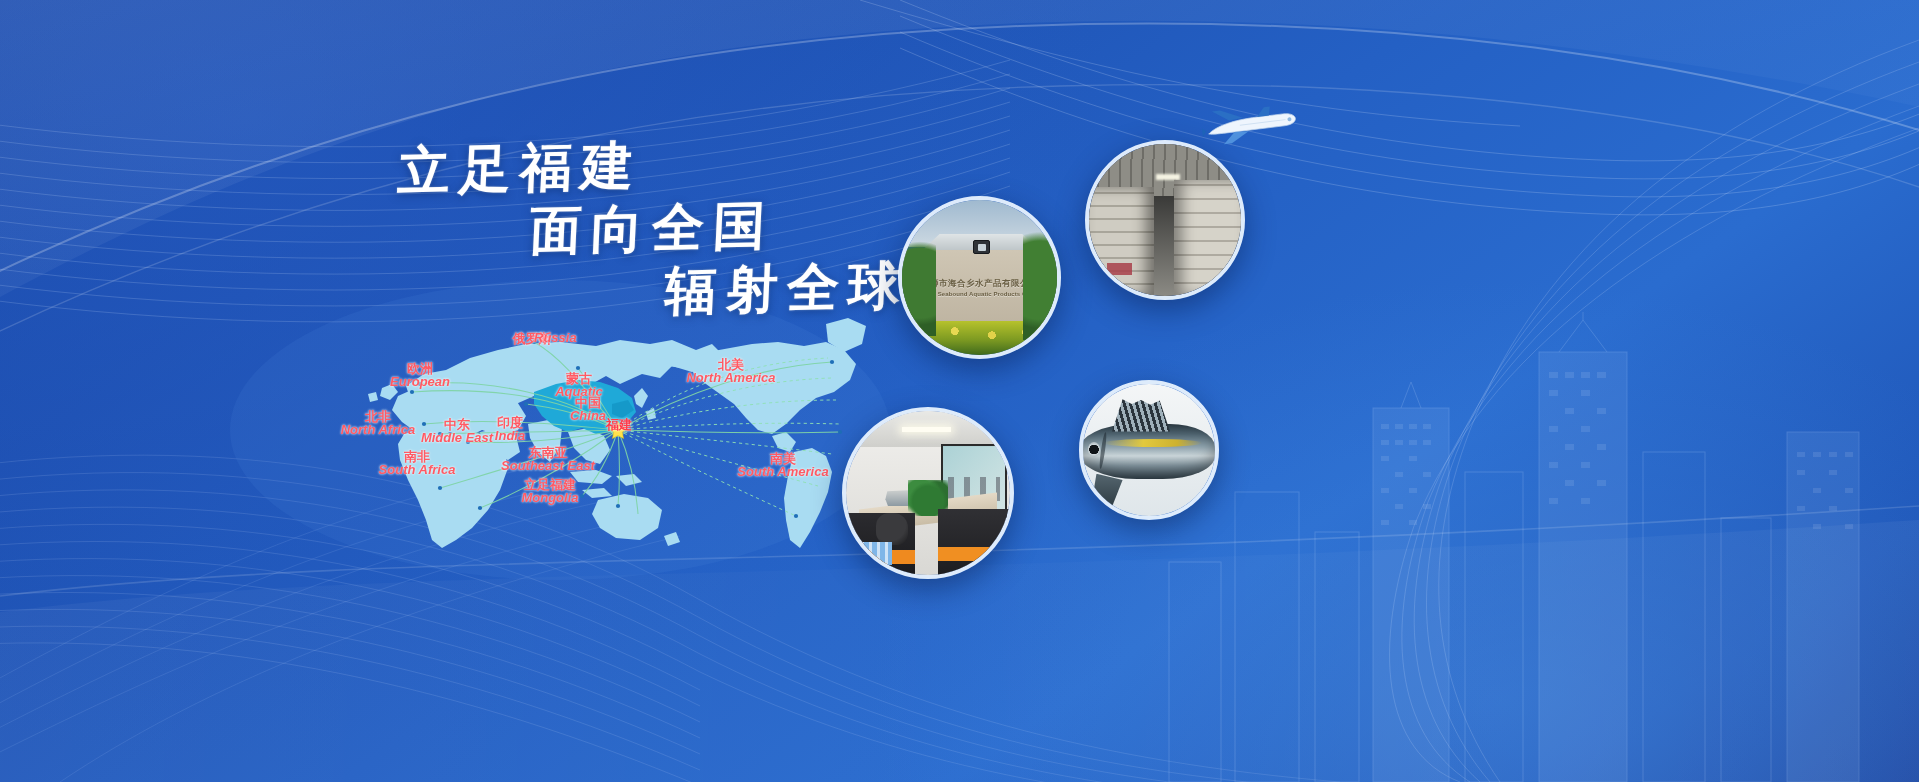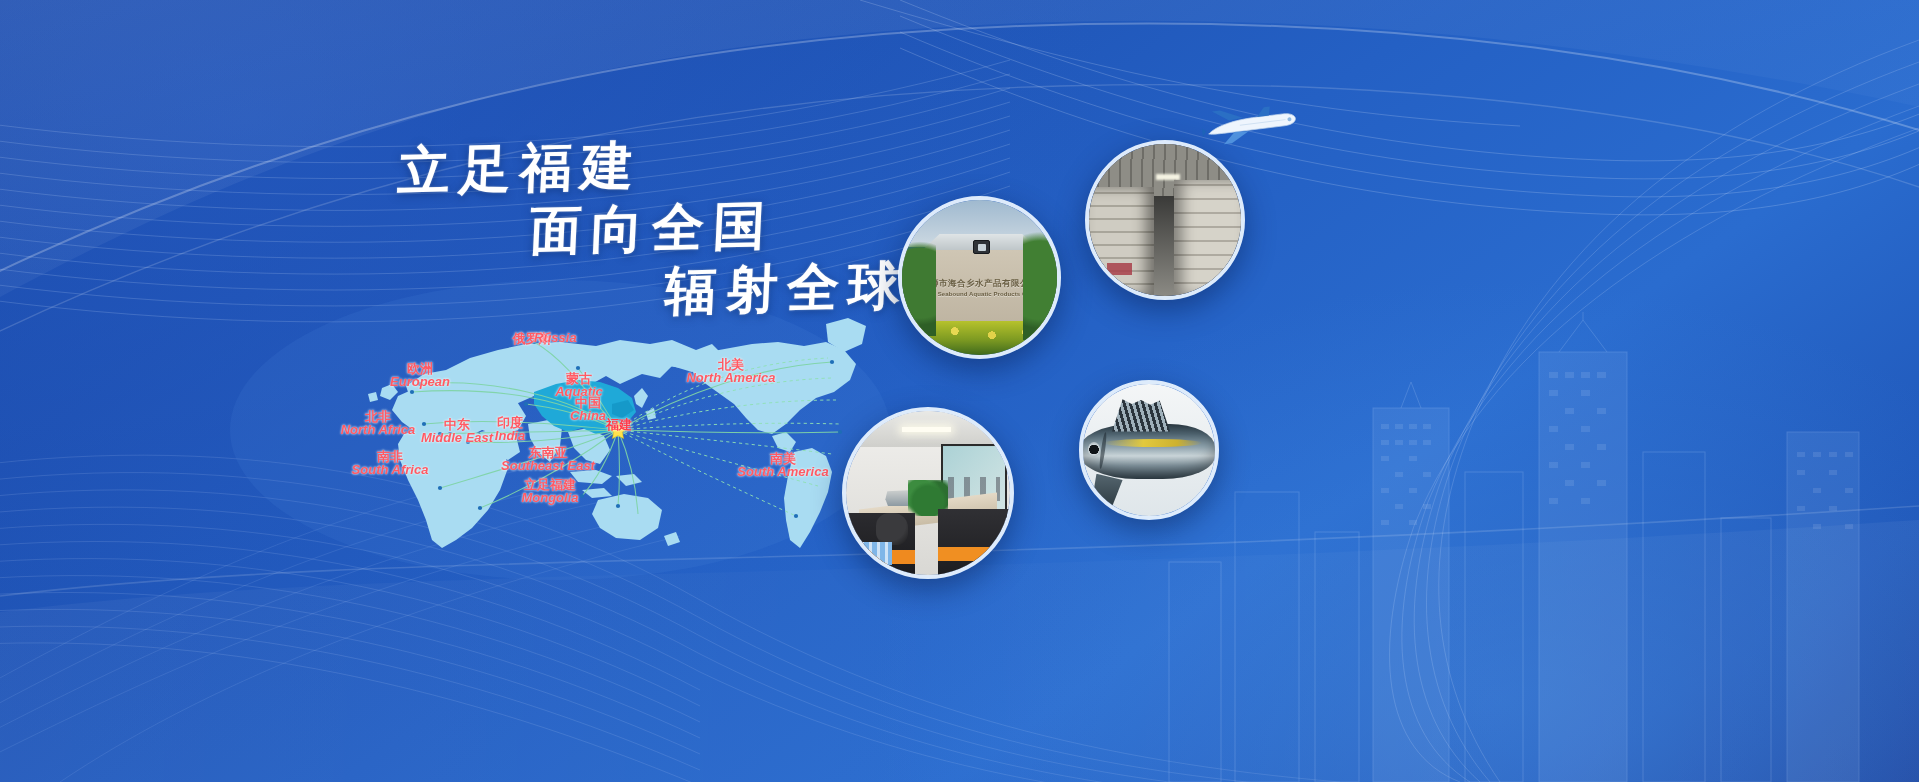--- a/index.html
+++ b/index.html
@@ -469,21 +469,21 @@
       <span class="en">North Africa</span>
     </div>
     <div class="mlabel" style="left:98px;  top:118px; width:78px;">
       <span class="cn">中东</span>
       <span class="en">Middle East</span>
     </div>
     <div class="mlabel" style="left:163px; top:116px; width:54px;">
       <span class="cn">印度</span>
       <span class="en">India</span>
     </div>
-    <div class="mlabel" style="left:28px;  top:150px; width:84px;">
+    <div class="mlabel" style="left:55px;  top:150px; width:84px;">
       <span class="cn">南非</span>
       <span class="en">South Africa</span>
     </div>
     <div class="mlabel" style="left:176px; top:146px; width:104px;">
       <span class="cn">东南亚</span>
       <span class="en">Southeast East</span>
     </div>
     <div class="mlabel" style="left:190px; top:178px; width:80px;">
       <span class="cn">立足福建</span>
       <span class="en">Mongolia</span>

